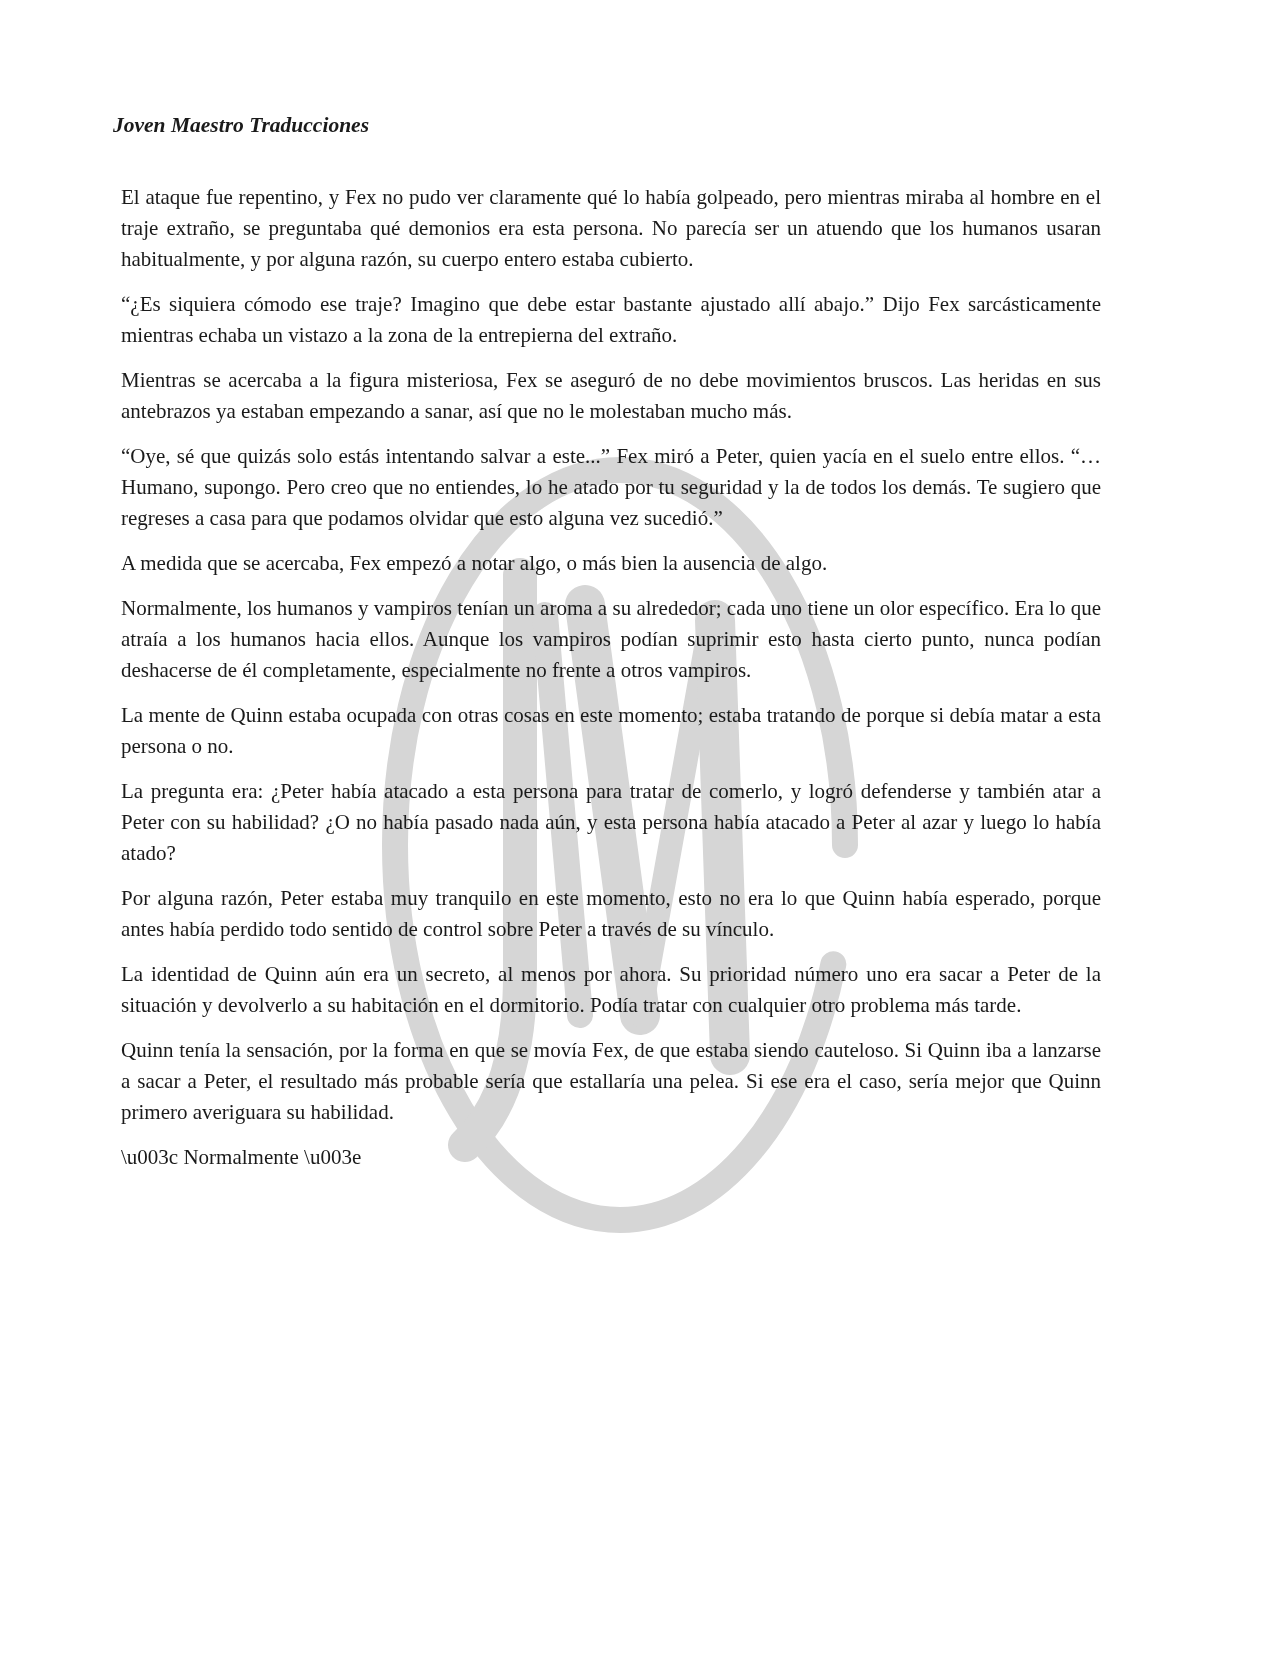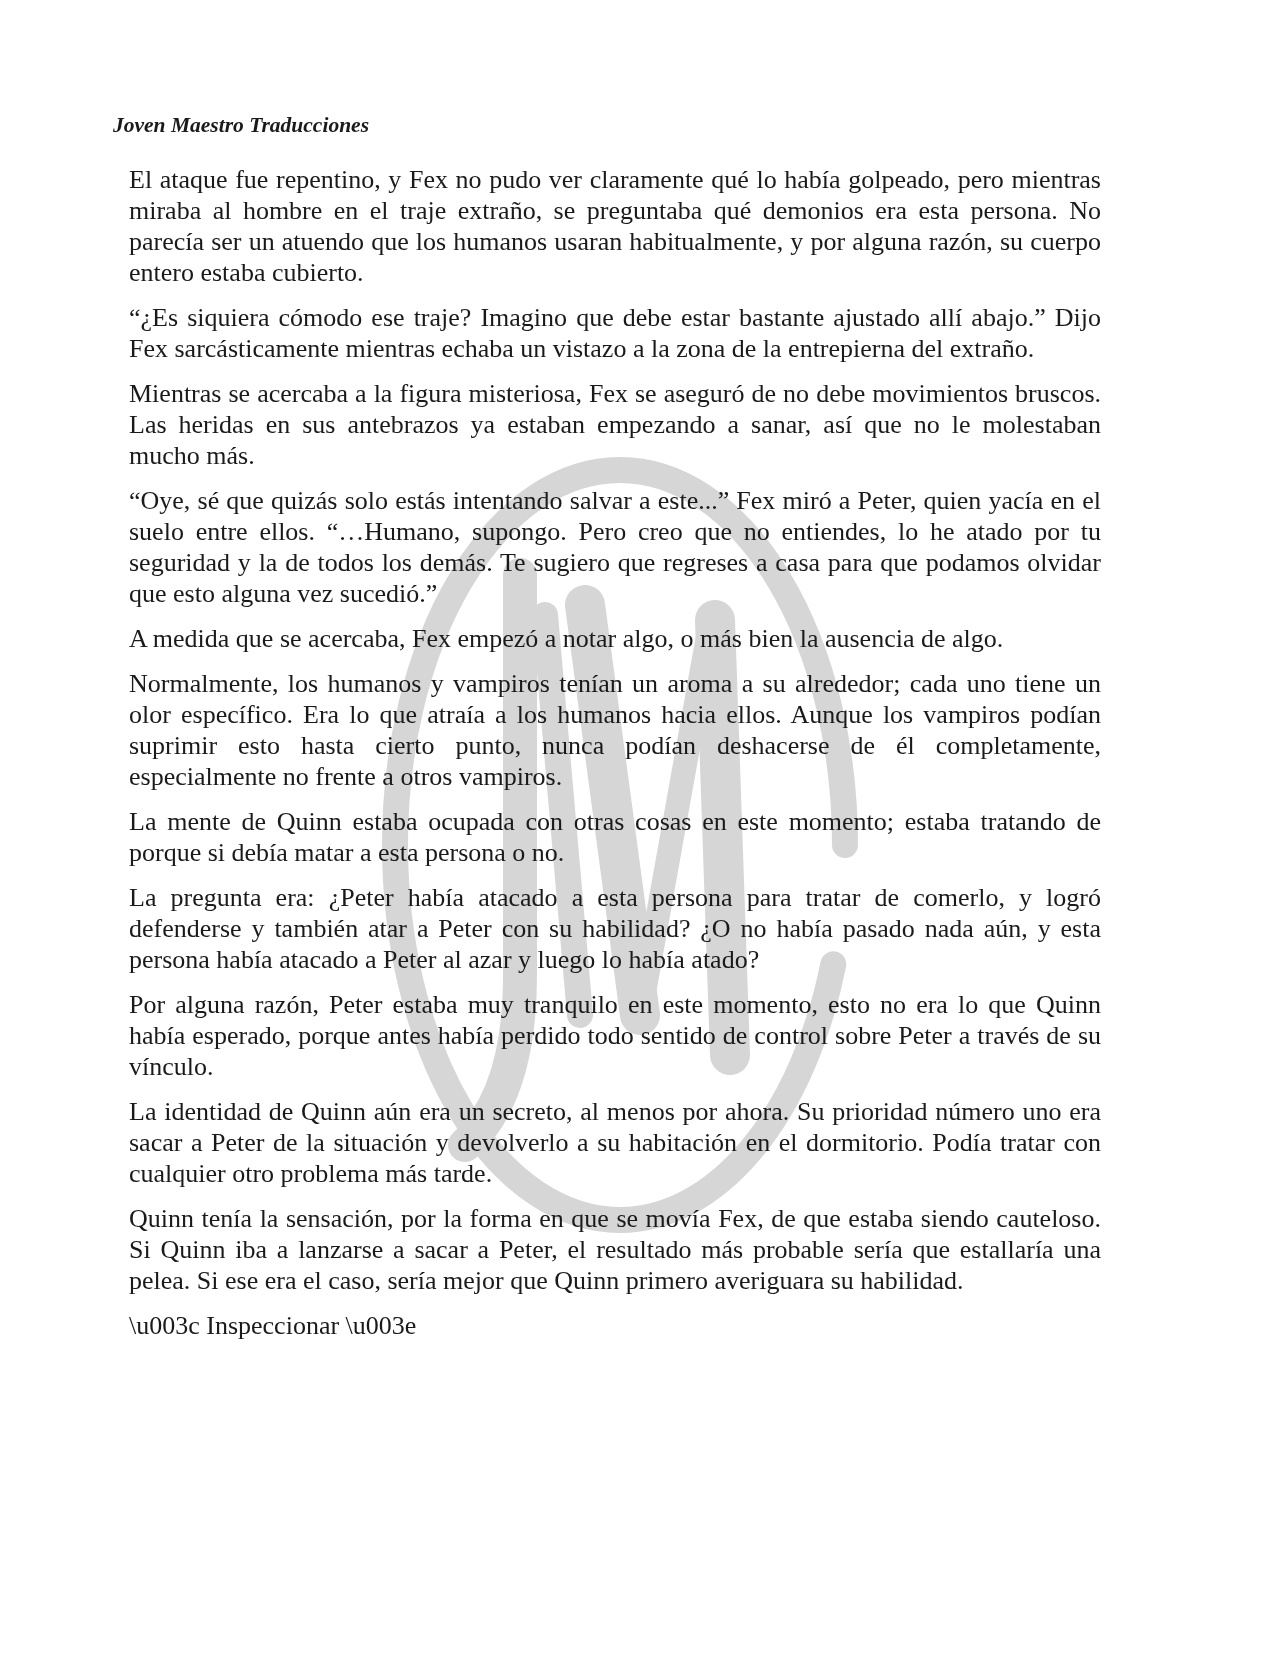--- a/index.html
+++ b/index.html
@@ -29,26 +29,26 @@
     left: 113px;
     top: 110px;
     width: 988px;
     z-index: 1;
   }
   .doc-title {
     font-style: italic;
     font-weight: bold;
     font-size: 21.5px;
     line-height: 31px;
-    margin: 0 0 23px 0;
+    margin: 0 0 41px 0;
   }
   .para {
-    font-size: 26px;
+    font-size: 21px;
     line-height: 31px;
-    margin: 0 0 14px 16px;
+    margin: 0 0 14px 8px;
     text-align: justify;
     text-justify: inter-word;
   }
 </style>
 </head>
 <body>
 
 <svg class="watermark" viewBox="0 0 500 780" xmlns="http://www.w3.org/2000/svg">
   <g fill="none" stroke="#d6d6d6" stroke-linecap="round" stroke-linejoin="round">
 
@@ -72,14 +72,14 @@
   <p class="para">“¿Es siquiera cómodo ese traje? Imagino que debe estar bastante ajustado allí abajo.” Dijo Fex sarcásticamente mientras echaba un vistazo a la zona de la entrepierna del extraño.</p>
   <p class="para">Mientras se acercaba a la figura misteriosa, Fex se aseguró de no debe movimientos bruscos. Las heridas en sus antebrazos ya estaban empezando a sanar, así que no le molestaban mucho más.</p>
   <p class="para">“Oye, sé que quizás solo estás intentando salvar a este...” Fex miró a Peter, quien yacía en el suelo entre ellos. “…Humano, supongo. Pero creo que no entiendes, lo he atado por tu seguridad y la de todos los demás. Te sugiero que regreses a casa para que podamos olvidar que esto alguna vez sucedió.”</p>
   <p class="para">A medida que se acercaba, Fex empezó a notar algo, o más bien la ausencia de algo.</p>
   <p class="para">Normalmente, los humanos y vampiros tenían un aroma a su alrededor; cada uno tiene un olor específico. Era lo que atraía a los humanos hacia ellos. Aunque los vampiros podían suprimir esto hasta cierto punto, nunca podían deshacerse de él completamente, especialmente no frente a otros vampiros.</p>
   <p class="para">La mente de Quinn estaba ocupada con otras cosas en este momento; estaba tratando de porque si debía matar a esta persona o no.</p>
   <p class="para">La pregunta era: ¿Peter había atacado a esta persona para tratar de comerlo, y logró defenderse y también atar a Peter con su habilidad? ¿O no había pasado nada aún, y esta persona había atacado a Peter al azar y luego lo había atado?</p>
   <p class="para">Por alguna razón, Peter estaba muy tranquilo en este momento, esto no era lo que Quinn había esperado, porque antes había perdido todo sentido de control sobre Peter a través de su vínculo.</p>
   <p class="para">La identidad de Quinn aún era un secreto, al menos por ahora. Su prioridad número uno era sacar a Peter de la situación y devolverlo a su habitación en el dormitorio. Podía tratar con cualquier otro problema más tarde.</p>
   <p class="para">Quinn tenía la sensación, por la forma en que se movía Fex, de que estaba siendo cauteloso. Si Quinn iba a lanzarse a sacar a Peter, el resultado más probable sería que estallaría una pelea. Si ese era el caso, sería mejor que Quinn primero averiguara su habilidad.</p>
-  <p class="para">\u003c Inspeccionar \u003e</p>
+  <p class="para">\u003c Normalmente \u003e</p>
 </main>
 
 </body></html>

